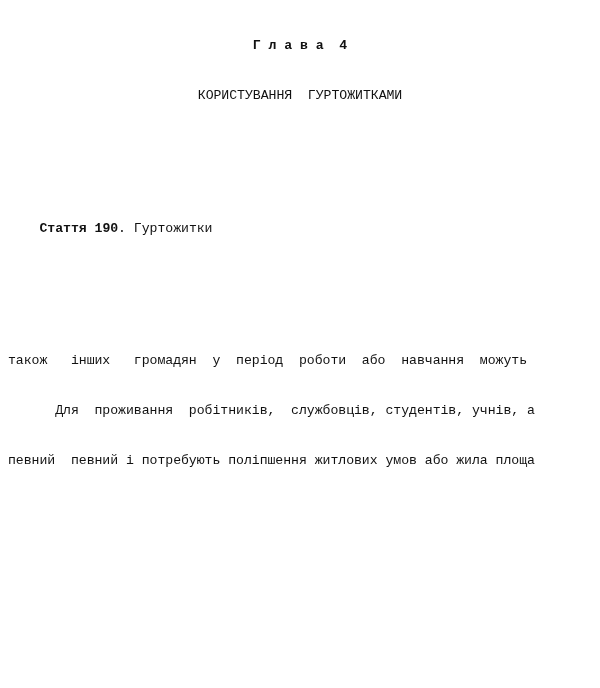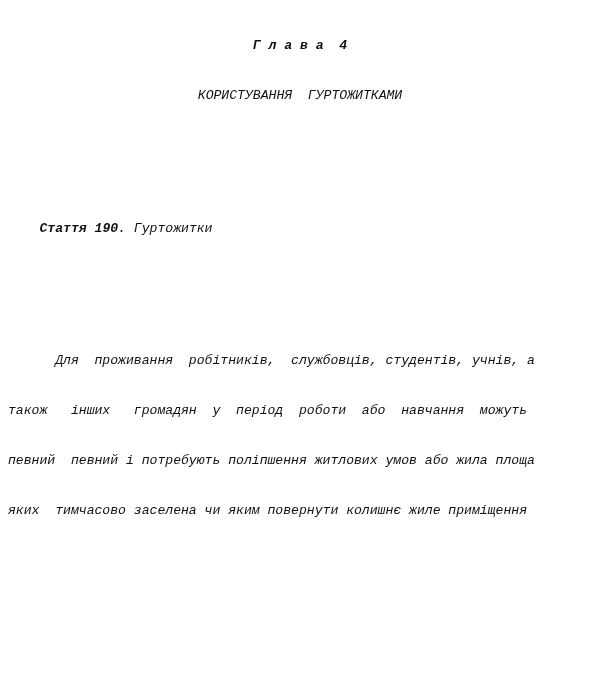--- a/index.html
+++ b/index.html
@@ -3,41 +3,40 @@
 <meta charset="utf-8">
 <style>
   html, body { margin: 0; padding: 0; background: #ffffff; }
   body { width: 600px; height: 688px; overflow: hidden; position: relative; }
   .doc {
     position: absolute; left: 8px; top: 5px;
     font-family: "Liberation Mono", "DejaVu Sans Mono", monospace;
     font-size: 13.2px; line-height: 16.6px; color: #111111;
     white-space: pre; letter-spacing: -0.05px;
   }
-  .line { display: block; height: 16.6px; font-style: italic; }
+  .line { display: block; height: 16.6px; }
   .center { text-align: center; width: 584px; }
   .b { font-weight: bold; }
   .gap { display: block; height: 16.6px; }
 </style>
 </head>
 <body>
 
 <div class="doc">
   <span class="line center b">Г л а в а  4</span>
   <span class="line center">КОРИСТУВАННЯ  ГУРТОЖИТКАМИ</span>
   <span class="gap"></span>
 
   
   <span class="line"><span>    </span><span class="b">Стаття 190</span><span>. Гуртожитки</span></span>
   <span class="gap"></span>
   <div>
+    <span class="line">також   інших   громадян  у  період  роботи  або  навчання  можуть</span>
     <span class="line">      Для  проживання  робітників,  службовців, студентів, учнів, а</span>
-    <span class="line">також   інших   громадян  у  період  роботи  або  навчання  можуть</span>
     <span class="line">певний  певний і потребують поліпшення житлових умов або жила площа</span>
-    <span class="line">яких  тимчасово заселена чи яким повернути колишнє жиле приміщення</span>
     
     
     
     
     
     
   </div>
   
   
   

